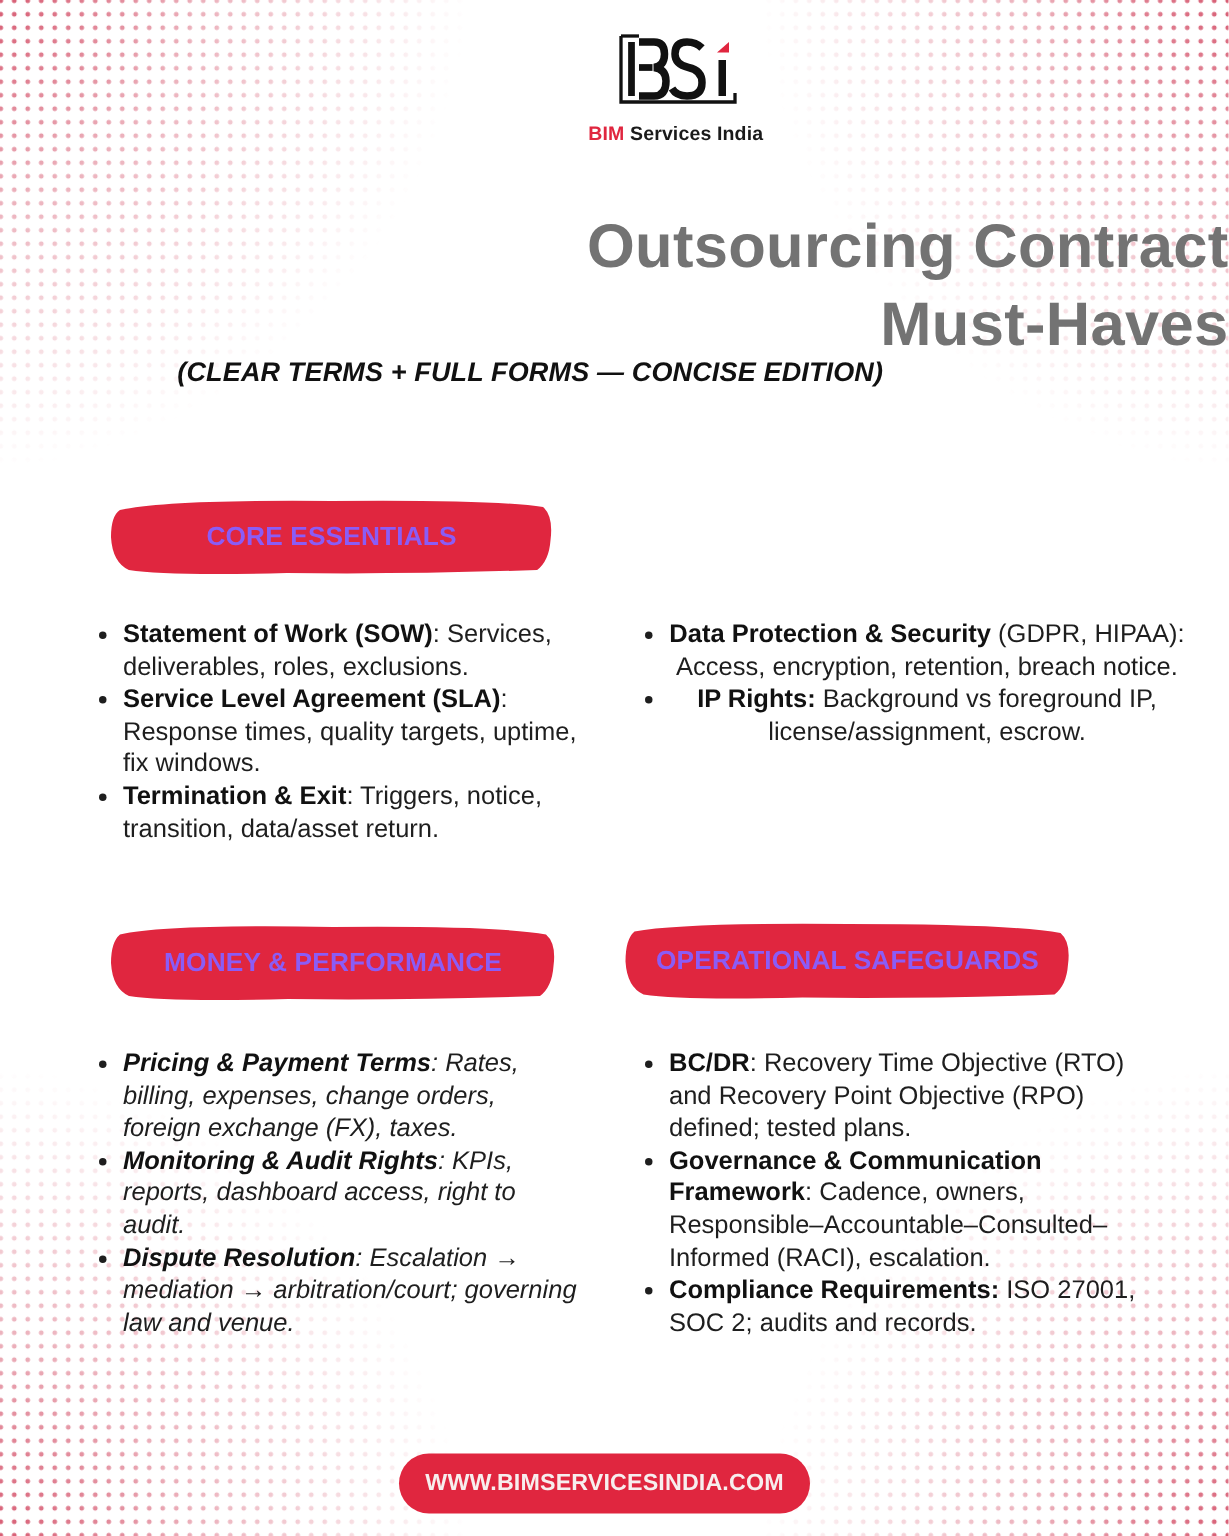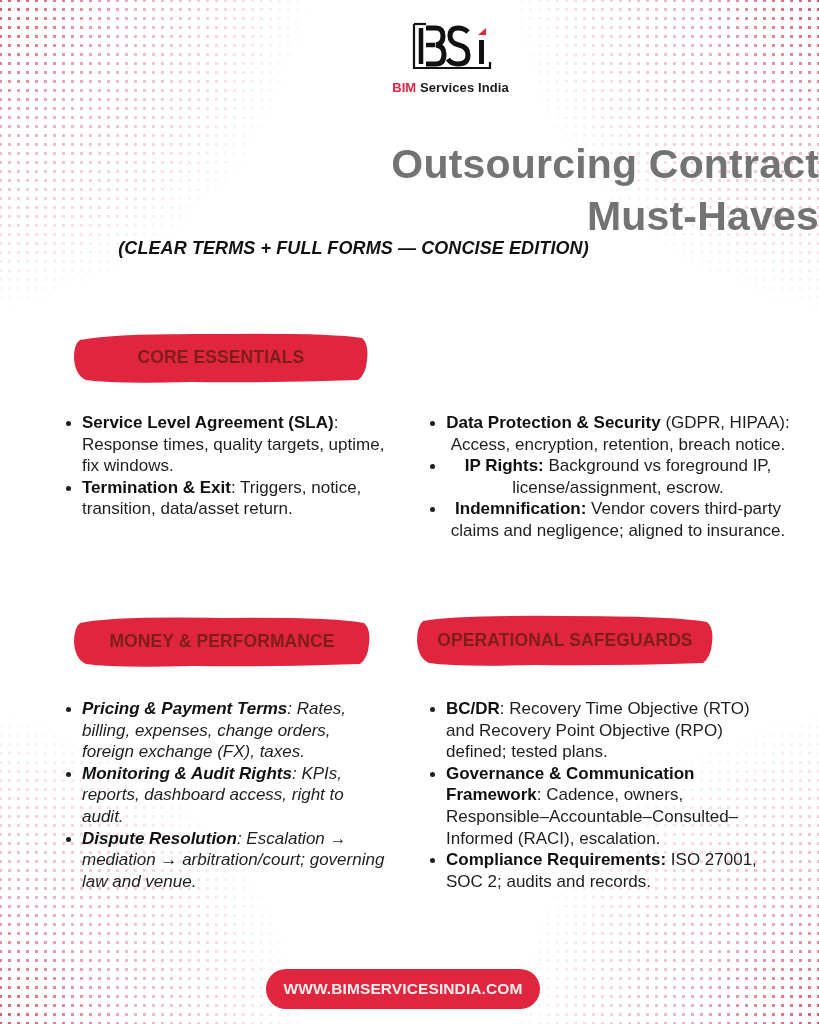--- a/index.html
+++ b/index.html
@@ -105,21 +105,21 @@
       letter-spacing: 0.1px;
     }
 
     
     .section-header {
       position: absolute;
       height: 54px;
       display: flex;
       align-items: center;
       justify-content: center;
-      color: #7f1d1d;
+      color: #8b5cf6;
       font-weight: bold;
       font-size: 17.5px;
       letter-spacing: 0.1px;
     }
     .section-header .brush {
       position: absolute;
       inset: 0;
       z-index: -1;
     }
     .section-header .brush svg { width: 100%; height: 100%; display: block; }
@@ -240,28 +240,28 @@
   <div class="section-header" id="hdr-ops">
     <div class="brush">
       <svg viewBox="0 0 300 54" preserveAspectRatio="none">
           <path d="M8 8 Q40 2 150 3 Q260 3 292 9 Q299 15 297 30 Q296 44 288 50 Q200 53 120 52 Q40 54 14 50 Q3 45 2 28 Q2 13 8 8 Z" fill="#e0263f"></path>
         </svg>
     </div>
     <span>OPERATIONAL SAFEGUARDS</span>
   </div>
 
   <ul class="items" id="list-core">
+    <li><b>Statement of Work (SOW)</b><span>: Services, deliverables, roles, exclusions.</span></li>
     <li><b>Service Level Agreement (SLA)</b><span>: Response times, quality targets, uptime, fix windows.</span></li>
     <li><b>Termination &amp; Exit</b><span>: Triggers, notice, transition, data/asset return.</span></li>
   </ul>
 
   <ul class="items" id="list-risk">
     <li><b>Data Protection &amp; Security</b><span> (GDPR, HIPAA): Access, encryption, retention, breach notice.</span></li>
     <li><b>IP Rights:</b><span> Background vs foreground IP, license/assignment, escrow.</span></li>
-    <li><b>Indemnification:</b><span> Vendor covers third-party claims and negligence; aligned to insurance.</span></li>
   </ul>
 
   <ul class="items" id="list-money">
     <li><b>Pricing &amp; Payment Terms</b><span>: Rates, billing, expenses, change orders, foreign exchange (FX), taxes.</span></li>
     <li><b>Monitoring &amp; Audit Rights</b><span>: KPIs, reports, dashboard access, right to audit.</span></li>
     <li><b>Dispute Resolution</b><span>: Escalation → mediation → arbitration/court; governing law and venue.</span></li>
   </ul>
 
   <ul class="items" id="list-ops">
     <li><b>BC/DR</b><span>: Recovery Time Objective (RTO) and Recovery Point Objective (RPO) defined; tested plans.</span></li>

